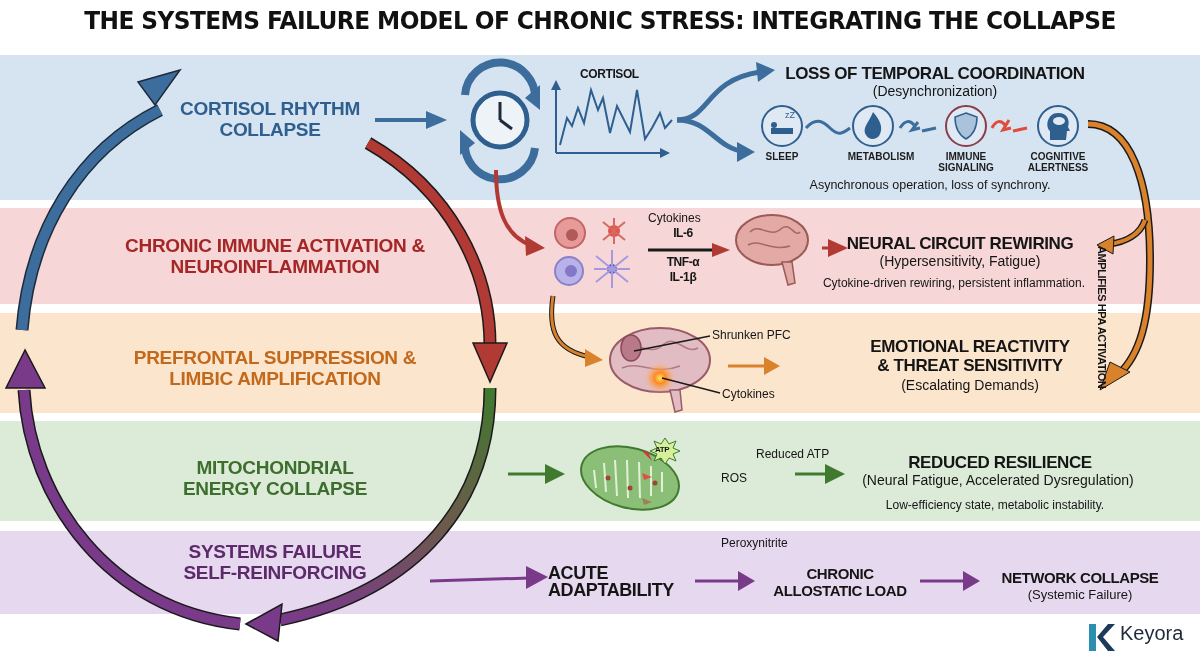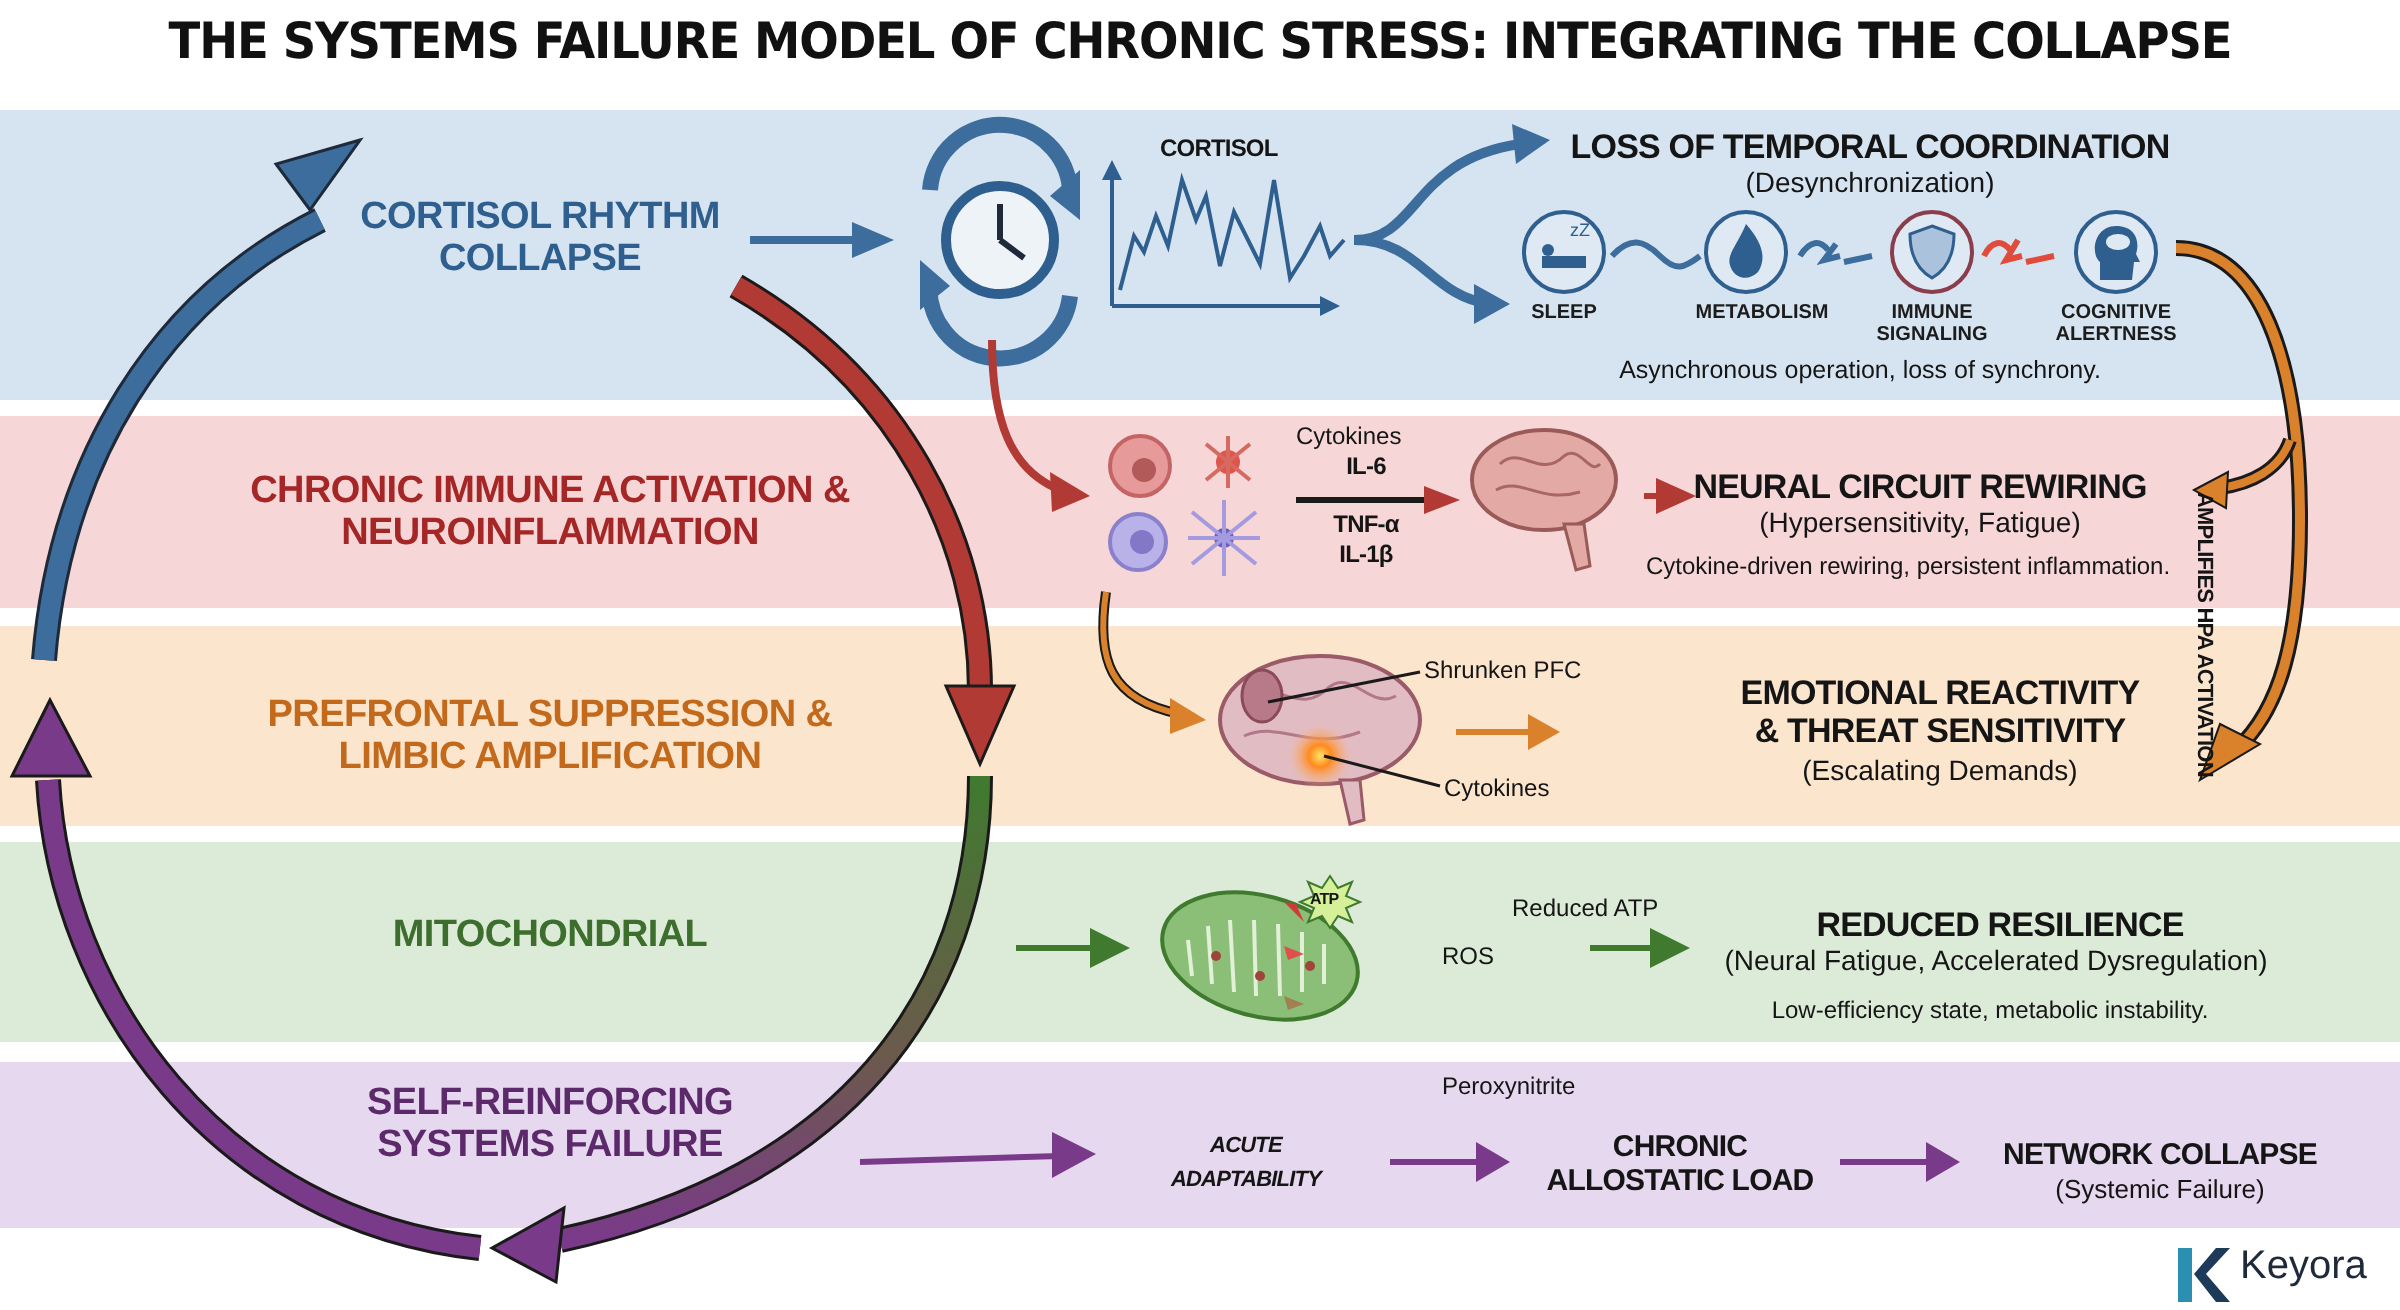--- a/index.html
+++ b/index.html
@@ -210,24 +210,25 @@
 <div class="stage" style="left:110px; top:235px; width:330px; color:#a42626;">
   <div>CHRONIC IMMUNE ACTIVATION &amp;</div>
   <div>NEUROINFLAMMATION</div>
 </div>
 <div class="stage" style="left:120px; top:347px; width:310px; color:#c2691c;">
   <div>PREFRONTAL SUPPRESSION &amp;</div>
   <div>LIMBIC AMPLIFICATION</div>
 </div>
 <div class="stage" style="left:150px; top:457px; width:250px; color:#3d6e2e;">
   <div>MITOCHONDRIAL</div>
+  <div>ENERGY COLLAPSE</div>
 </div>
 <div class="stage" style="left:150px; top:541px; width:250px; color:#5c2a6b;">
+  <div>SYSTEMS FAILURE</div>
   <div>SELF-REINFORCING</div>
-  <div>SYSTEMS FAILURE</div>
 </div>
 
 <div class="t hb" style="left:580px; top:67px; font-size:12px;">CORTISOL</div>
 <div class="t hb" style="left:785px; top:64px; width:300px; text-align:center; font-size:17px;">LOSS OF TEMPORAL COORDINATION</div>
 <div class="t" style="left:785px; top:83px; width:300px; text-align:center; font-size:14px;">(Desynchronization)</div>
 <div class="t lbl-sm" style="left:757px; top:151px; width:50px;">
     <div>SLEEP</div>
   </div>
 <div class="t lbl-sm" style="left:846px; top:151px; width:70px;">
     <div>METABOLISM</div>
@@ -259,21 +260,21 @@
 <div class="t" style="left:860px; top:377px; width:220px; text-align:center; font-size:14px;">(Escalating Demands)</div>
 
 <div class="t hb" style="left:655px; top:445px; font-size:8px;">ATP</div>
 <div class="t" style="left:721px; top:447px; font-size:12px;margin-left:35px;">Reduced ATP</div>
 <div class="t" style="left:721px; top:471px; font-size:12px;">ROS</div>
 <div class="t" style="left:721px; top:496px; font-size:12px;margin-top:40px;">Peroxynitrite</div>
 <div class="t hb" style="left:850px; top:453px; width:300px; text-align:center; font-size:17px;">REDUCED RESILIENCE</div>
 <div class="t" style="left:843px; top:472px; width:310px; text-align:center; font-size:14px;">(Neural Fatigue, Accelerated Dysregulation)</div>
 <div class="t" style="left:845px; top:498px; width:300px; text-align:center; font-size:12px;">Low-efficiency state, metabolic instability.</div>
 
-<div class="t hb" style="left:548px; top:565px; width:150px; text-align:center; font-size:11px; line-height:17px;font-style:italic;">
+<div class="t hb" style="left:548px; top:565px; width:150px; font-size:18px; line-height:17px;">
   <div>ACUTE</div>
   <div>ADAPTABILITY</div>
 </div>
 <div class="t hb" style="left:760px; top:565px; width:160px; text-align:center; font-size:15px; line-height:17px;">
   <div>CHRONIC</div>
   <div>ALLOSTATIC LOAD</div>
 </div>
 <div class="t hb" style="left:990px; top:569px; width:180px; text-align:center; font-size:15px;">NETWORK COLLAPSE</div>
 <div class="t" style="left:990px; top:587px; width:180px; text-align:center; font-size:13px;">(Systemic Failure)</div>
 

